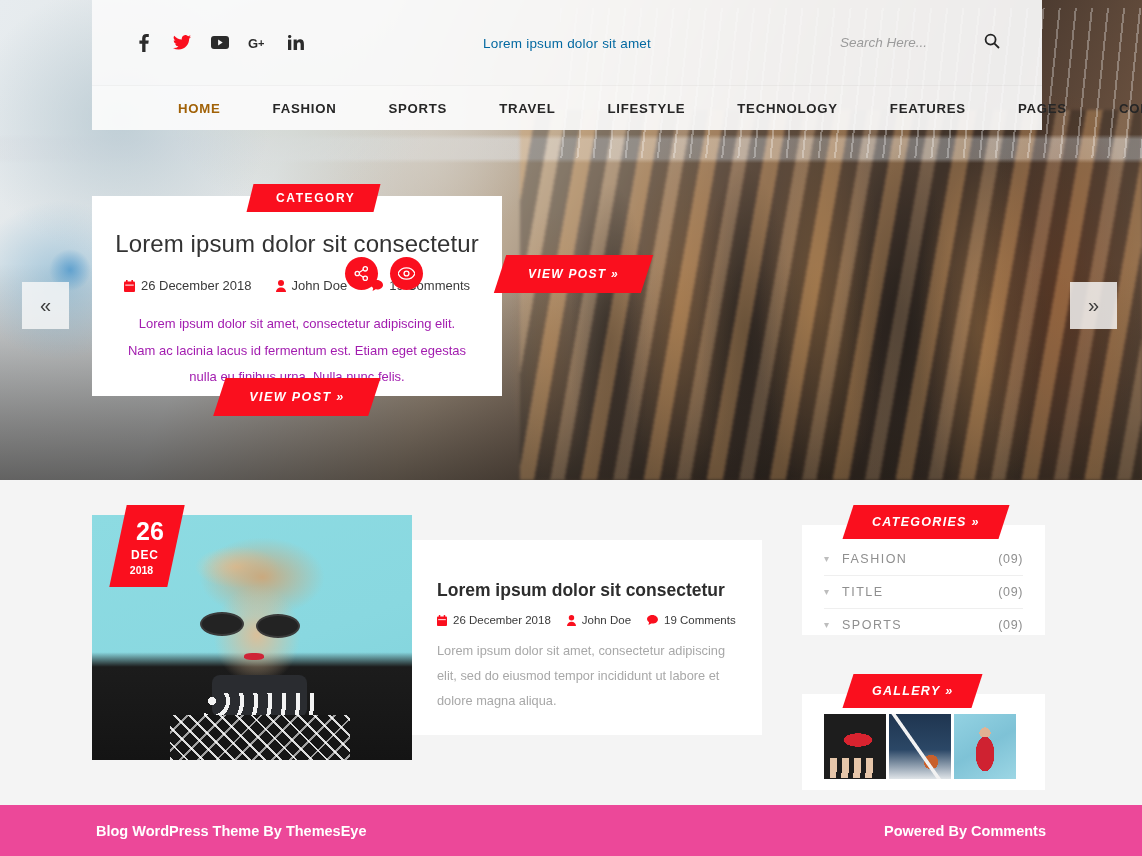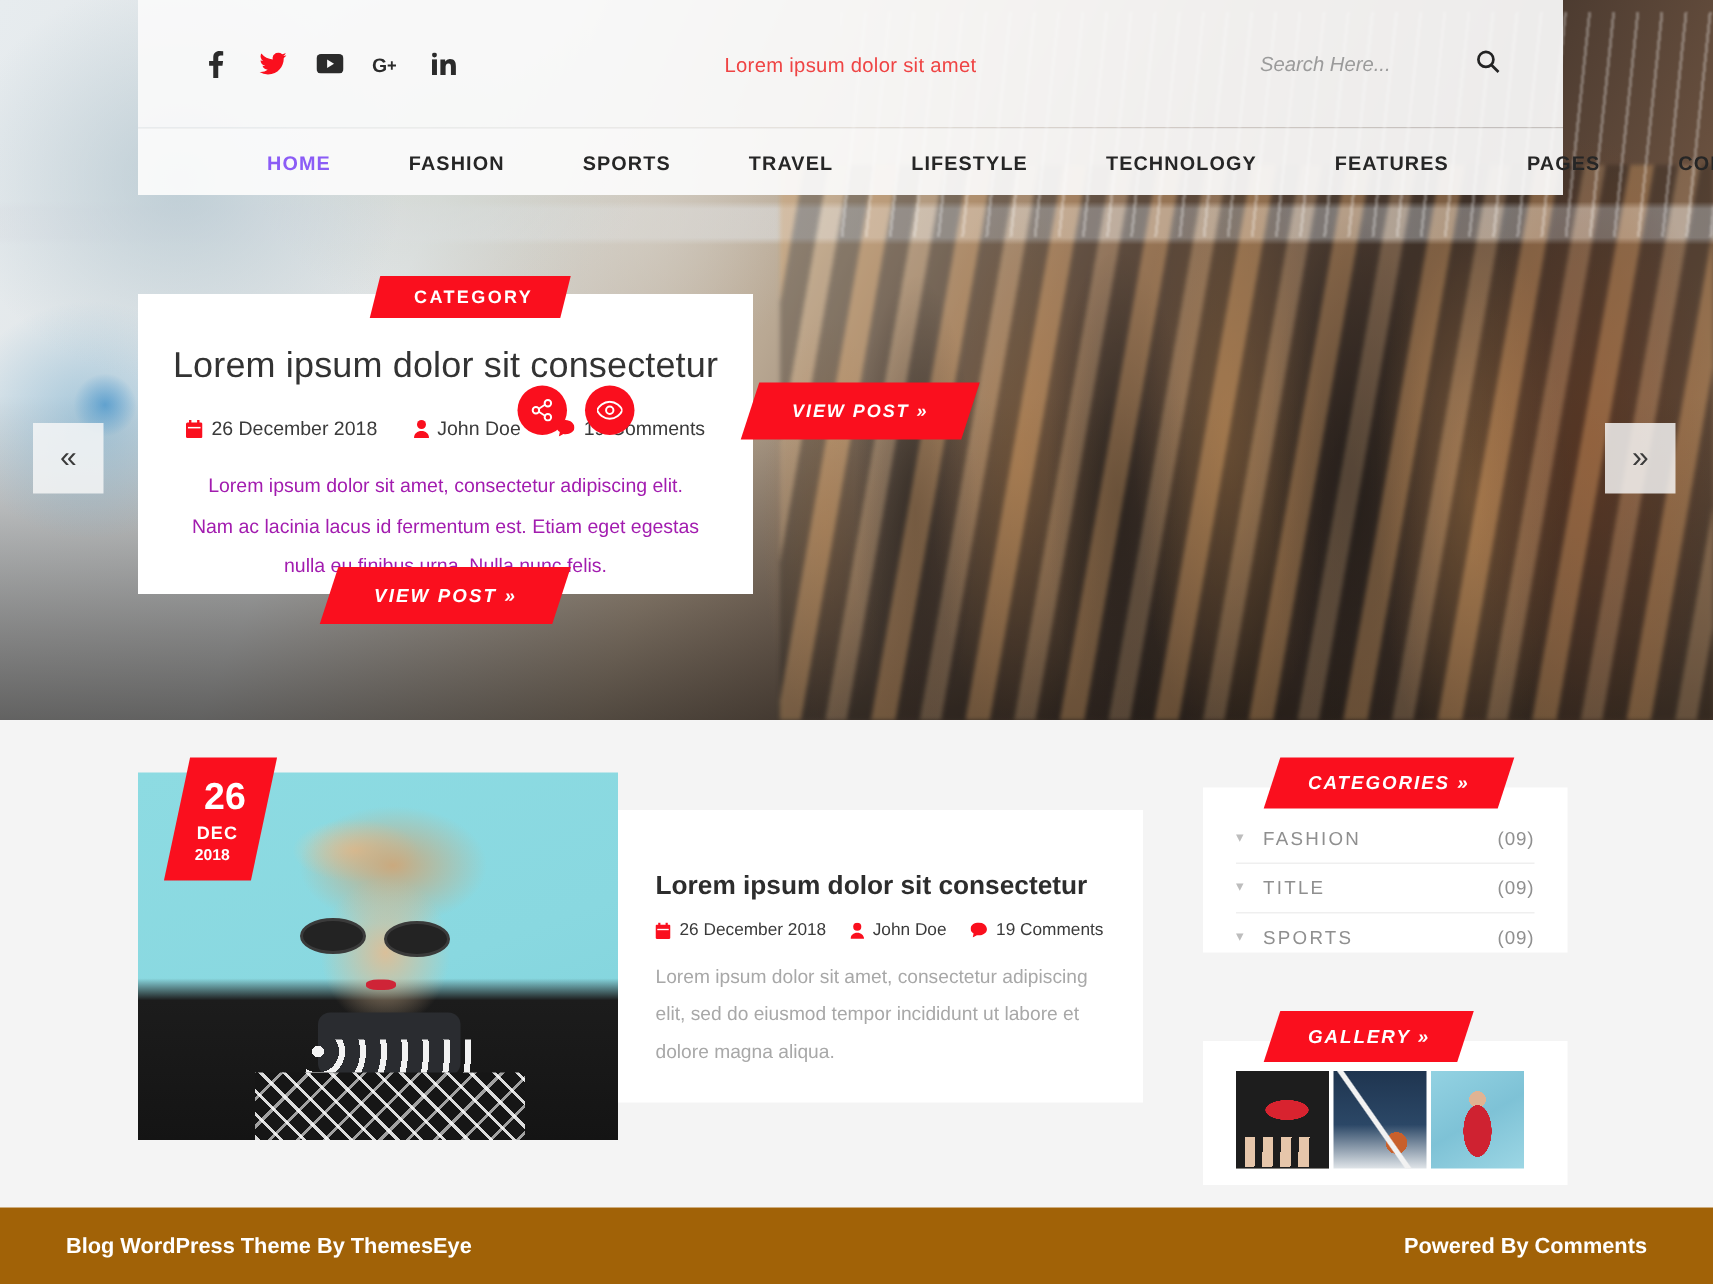--- a/index.html
+++ b/index.html
@@ -66,42 +66,42 @@
   .social-ic.tw { color:#fa0f1e; }
   .social-ic svg { display:block; }
 
   .brand { flex:1; text-align:center; }
   .brand-row { display:flex; align-items:center; justify-content:center; gap:10px; }
   .brand-logo { width:40px; height:40px; }
   .brand-title {
     font-size: 25px; font-weight: 800; letter-spacing: .2px; color:#1d1d1d;
     font-family:"Liberation Sans", sans-serif;
   }
-  .brand-sub { font-size: 13.5px; color:#ef4444; margin-top:1px; letter-spacing:.2px; }
+  .brand-sub { font-size: 13.5px; color:#0369a1; margin-top:1px; letter-spacing:.2px; }
 
   .search-box { width: 200px; display:flex; align-items:center; gap:14px; justify-content:flex-end; margin-right:42px; }
   .search-inp {
     border:none; background:transparent; outline:none; text-align:left; width:130px;
     font-family:"Liberation Sans", sans-serif; font-style:italic; font-size:13.5px; color:#8d8d8d;
   }
   .search-inp::placeholder { color:#9b9b9b; font-style:italic; }
   .search-btn { background:none; border:none; cursor:pointer; color:#232323; padding:0; }
 
   
   .nav-band {
     position:absolute; left:92px; top:85px; width:950px; height:45px;
     background: rgba(252,252,252,.92);
     display:flex; align-items:center; border-top:1px solid rgba(0,0,0,.035);
   }
   .nav-items { display:flex; align-items:center; gap:0; padding-left:60px; }
   .nav-item {
     font-size:13.2px; font-weight:700; letter-spacing:.75px; color:#262626;
     padding:0 26px; cursor:pointer; text-transform:uppercase;
   }
-  .nav-item.active { color:#8b5cf6; }
+  .nav-item.active { color:#a16207; }
 
   
   .slide-card {
     position:absolute; left:92px; top:196px; width:410px; height:200px;
     background:#fff;
   }
   .cat-badge {
     position:absolute; left:158px; top:-12px;
     background:#fa0f1e; color:#fff; font-size:12px; font-weight:800; letter-spacing:1.6px;
     padding:7px 22px 7px 26px; transform: skewX(-14deg);
@@ -243,23 +243,23 @@
   .gal-3 {
     background:
       radial-gradient(ellipse 12px 22px at 31px 40px, #cf2231 0 78%, transparent 79%),
       radial-gradient(circle 7px at 31px 19px, #e0b393 0 80%, transparent 81%),
       linear-gradient(150deg,#93d2e2 0%,#7ec2d6 50%,#9cd6e4 100%);
   }
 
   
   .footer {
     position:absolute; left:0; top:805px; width:1142px; height:51px;
-    background:#a16207; color:#fff;
+    background:#ec4899; color:#fff;
     display:flex; align-items:center; justify-content:space-between;
-    padding:0 44px; font-size:14.5px; font-weight:700;
+    padding:0 96px; font-size:14.5px; font-weight:700;
   }
 </style>
 </head>
 <body>
 
 <div class="hero-wrap">
   <div class="hero-photo"></div>
 </div>
 
 <div class="header-band">

